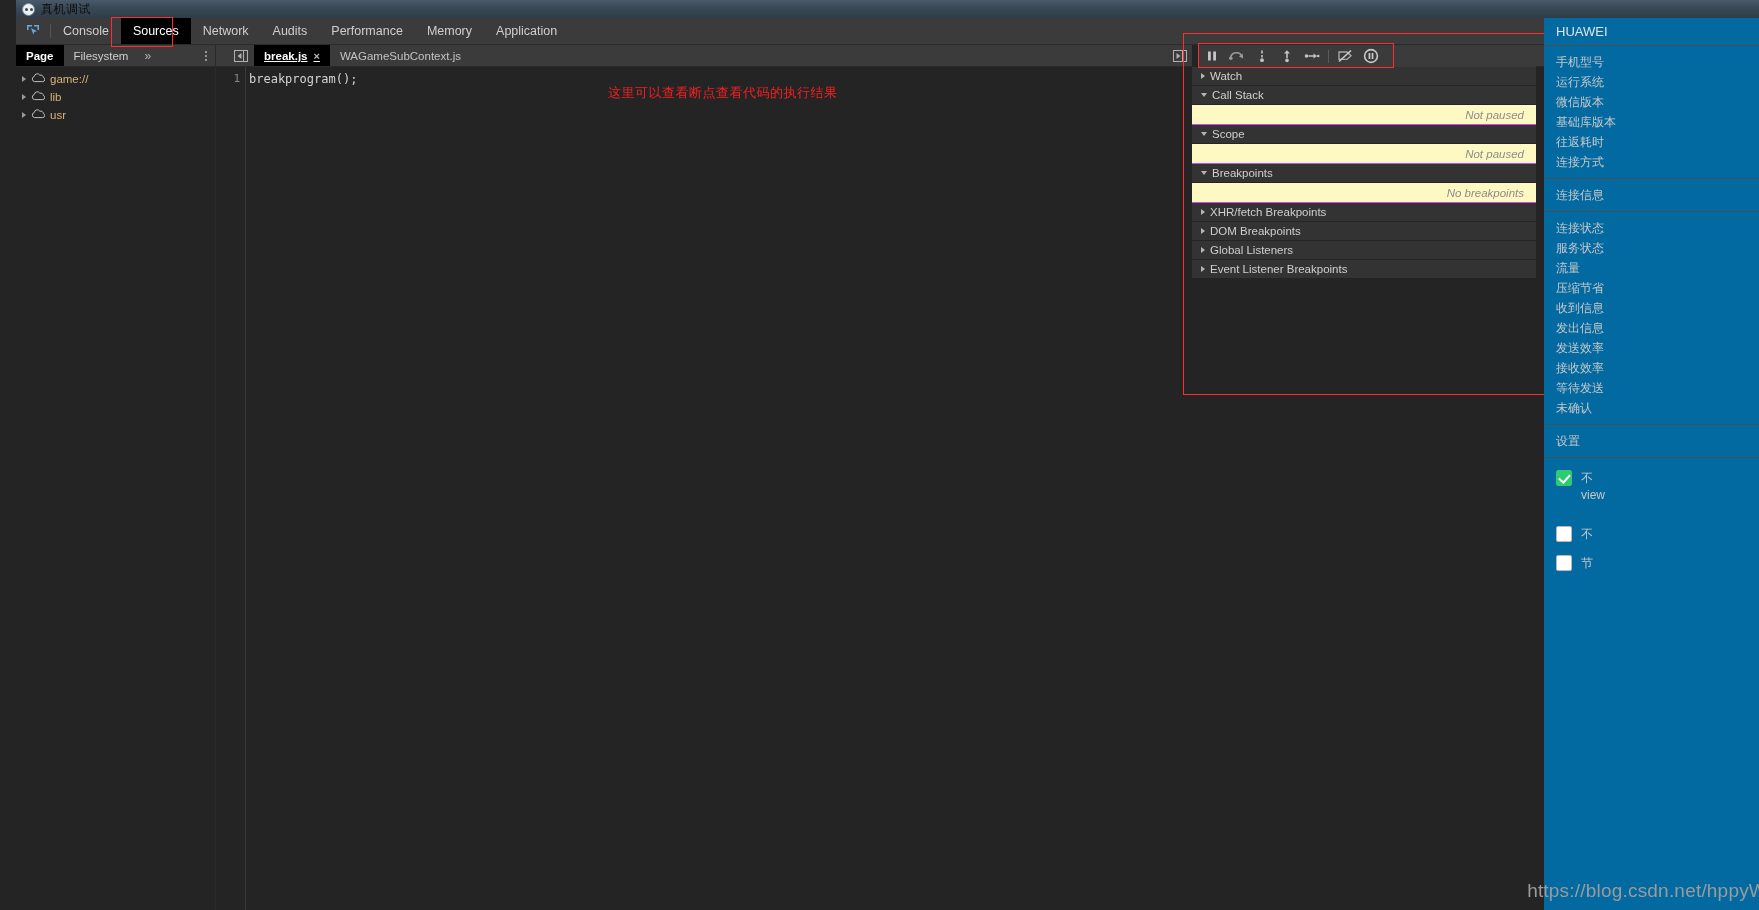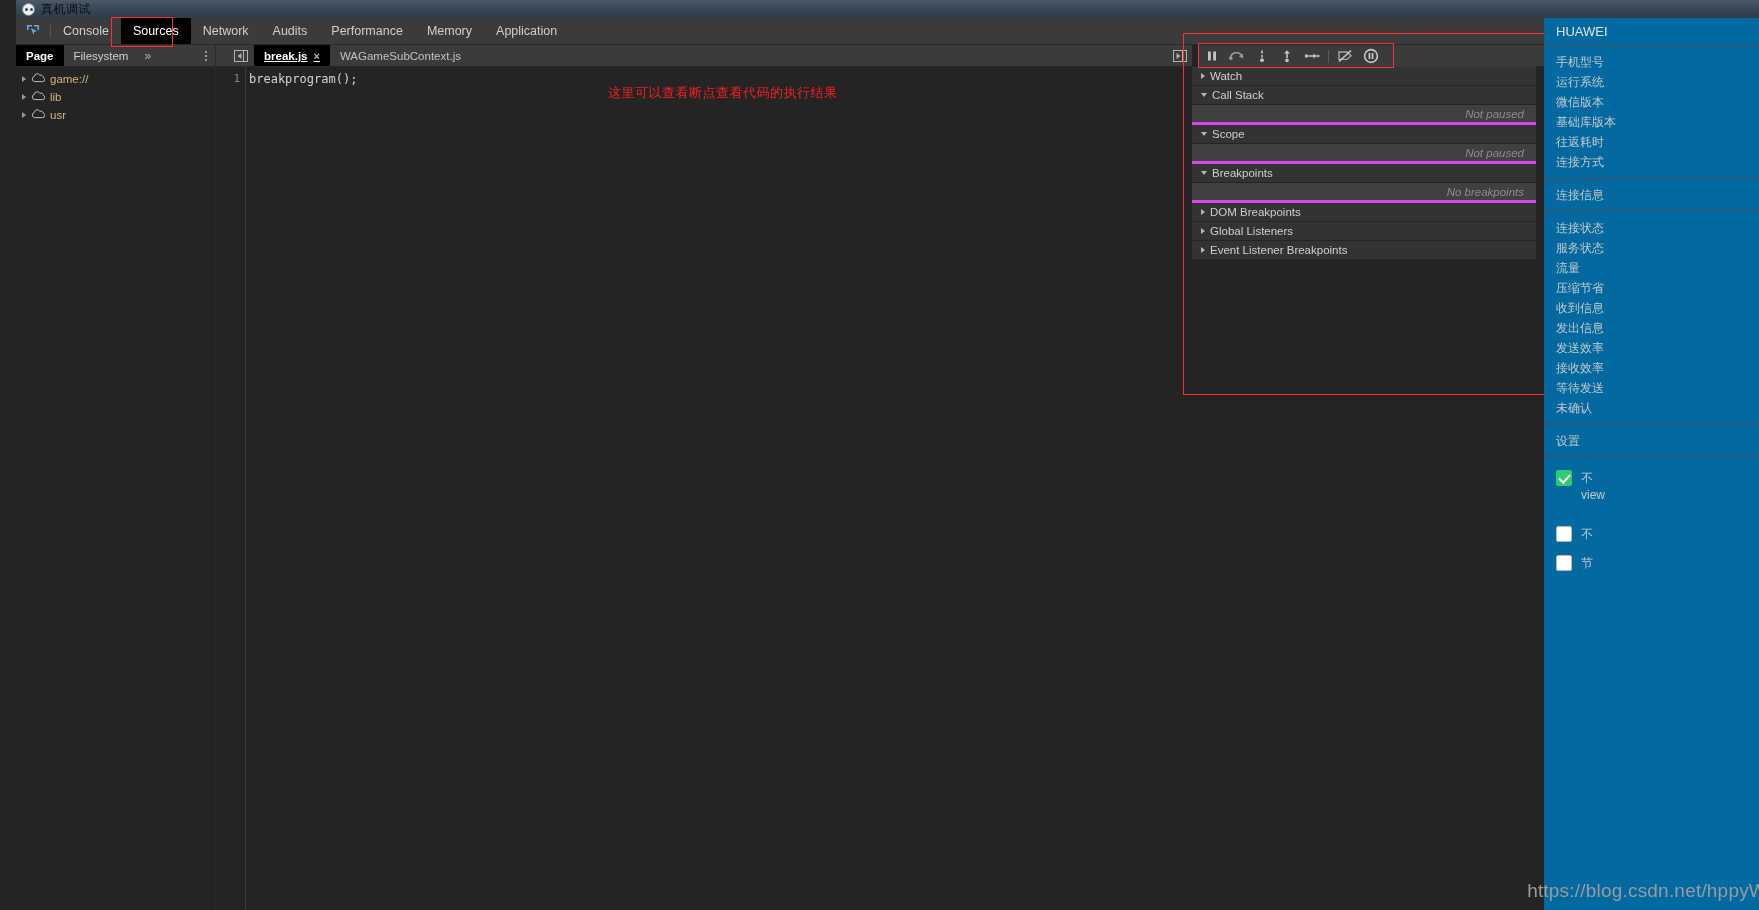--- a/index.html
+++ b/index.html
@@ -139,24 +139,24 @@
 
   .dbg-list{ position:absolute; left:1176px; top:67px; width:344px; }
   .dbg-section{
     height:19px; background:#333333; display:flex; align-items:center;
     padding-left:9px; gap:5px; border-bottom:1px solid #242424;
     color:#cfcfcf; font-size:11.5px; cursor:pointer;
   }
   .arrow-r{ width:0;height:0;border-left:4px solid #b5b5b5;border-top:3.5px solid transparent;border-bottom:3.5px solid transparent;}
   .arrow-d{ width:0;height:0;border-top:4px solid #b5b5b5;border-left:3.5px solid transparent;border-right:3.5px solid transparent;}
   .dbg-empty{
-    height:20px; background:#404040; display:flex; align-items:center;
+    height:20px; background:#fef9c3; display:flex; align-items:center;
     justify-content:flex-end; padding-right:12px;
     color:#8c8c8c; font-size:11.5px; font-style:italic;
-    border-bottom:3px solid #d946ef;
+    border-bottom:1px solid #d946ef;
   }
 
   
   .redbox{ position:absolute; border:1px solid #ff2d2d; pointer-events:none; }
 
   
   .rightpanel{
     position:absolute; left:1528px; top:18px; width:231px; height:892px;
     background:#0369a1; color:#cfcfcf; overflow:hidden;
   }
@@ -371,20 +371,24 @@
       <span>Scope</span>
     </div>
     <div class="dbg-empty">Not paused</div>
     <div class="dbg-section">
       <span class="arrow-d"></span>
       <span>Breakpoints</span>
     </div>
     <div class="dbg-empty">No breakpoints</div>
     <div class="dbg-section">
       <span class="arrow-r"></span>
+      <span>XHR/fetch Breakpoints</span>
+    </div>
+    <div class="dbg-section">
+      <span class="arrow-r"></span>
       <span>DOM Breakpoints</span>
     </div>
     <div class="dbg-section">
       <span class="arrow-r"></span>
       <span>Global Listeners</span>
     </div>
     <div class="dbg-section">
       <span class="arrow-r"></span>
       <span>Event Listener Breakpoints</span>
     </div>

